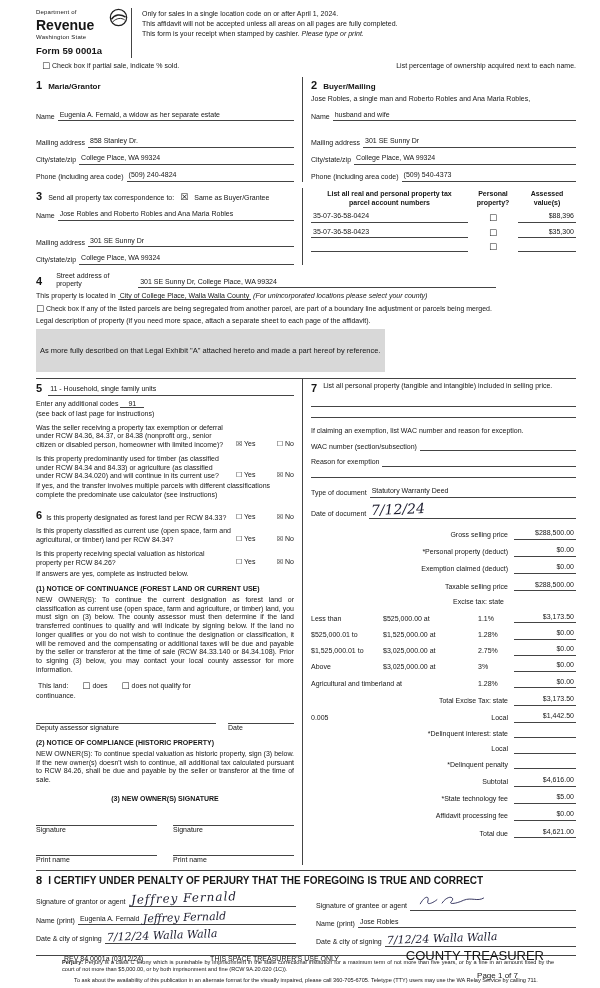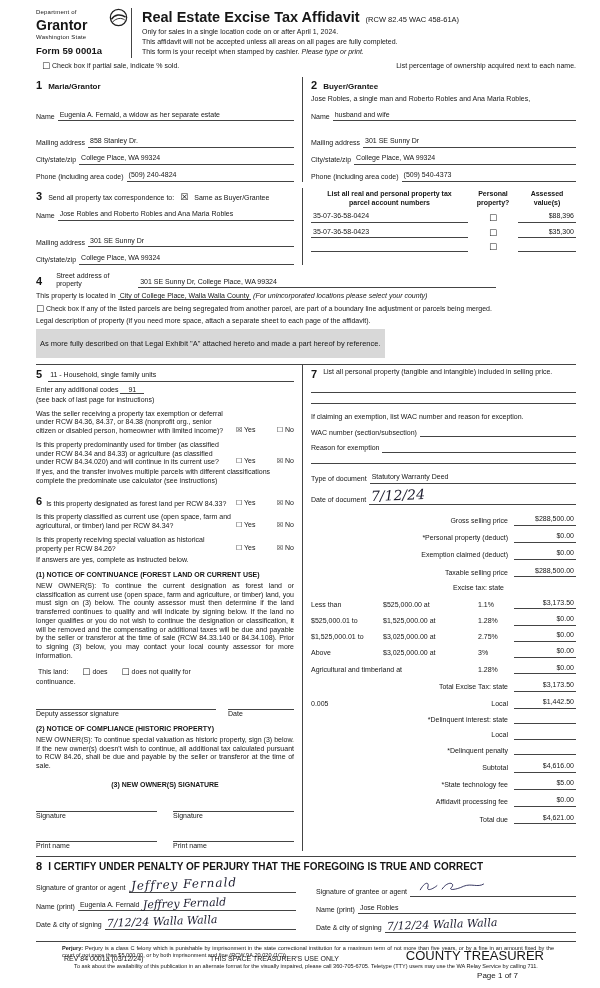--- a/index.html
+++ b/index.html
@@ -45,21 +45,21 @@
   .p3{width:58px;border-bottom:1px solid #444;text-align:right;padding:0 2px 1px;min-height:9px;}
   
   .sec4{margin-top:7px;}
   .s4r1{display:flex;align-items:flex-end;gap:6px;}
   .s4lbl{width:84px;flex:none;padding-left:8px;line-height:1.2;}
   .s4val{flex:1;border-bottom:1px solid #444;padding:0 2px 1px;margin-right:80px;}
   .s4r2{margin-top:4px;}
   .uval{border-bottom:1px solid #444;padding:0 2px;}
   .s4r3{margin-top:4px;}
   .s4r4{margin-top:3px;}
-  .hl{background:#d8d8d8;display:inline-block;padding:10px 4px;margin-top:3px;font-size:7.5px;}
+  .hl{background:#d8d8d8;display:inline-block;padding:17px 4px;margin-top:3px;font-size:7.5px;}
   
   .main{display:flex;border-top:1px solid #444;margin-top:6px;}
   .mL{width:266px;flex:none;padding:3px 8px 0 0;}
   .mR{flex:1;border-left:1px solid #444;padding:3px 0 4px 8px;display:flex;flex-direction:column;}
   .s5head{display:flex;align-items:flex-end;gap:6px;}
   .s5code{flex:1;border-bottom:1px solid #444;padding:0 2px 1px;}
   .addrow{margin-top:4px;}
   .adduline{border-bottom:1px solid #444;padding:0 8px;}
   .qrow{display:flex;align-items:flex-end;margin-top:5px;}
   .qtext{flex:1;padding-right:5px;}
@@ -114,34 +114,30 @@
   .pageno{position:absolute;right:82px;bottom:7px;font-size:8px;}
 </style>
 </head>
 <body>
 
 <div class="page">
 
   <div class="hdr">
     <div class="logo">
       <div class="logo-dept">Department of</div>
-      <div class="logo-name">Grantor</div>
+      <div class="logo-name">Revenue</div>
       <div class="logo-state">Washington State</div>
       <svg class="logo-mark" viewBox="0 0 20 20">
         <circle cx="10" cy="10" r="8.6" fill="none" stroke="#222" stroke-width="1.3"></circle>
         <path d="M2.5 12 C6 6.5,12 6,17.5 9.5" fill="none" stroke="#222" stroke-width="1.6"></path>
         <path d="M4 14.5 C8 10.5,13 10,16.5 12.5" fill="none" stroke="#222" stroke-width="1"></path>
       </svg>
       <div class="formno">Form 59 0001a</div>
     </div>
     <div class="hmain">
-      <div class="title-line">
-        <span class="title">Real Estate Excise Tax Affidavit</span>
-        <span class="rcw">(RCW 82.45 WAC 458-61A)</span>
-      </div>
       <div class="hnote">Only for sales in a single location code on or after April 1, 2024.</div>
       <div class="hnote">This affidavit will not be accepted unless all areas on all pages are fully completed.</div>
       <div class="hnote"><span>This form is your receipt when stamped by cashier. </span><i>Please type or print.</i></div>
     </div>
   </div>
 
   <div class="partial">
     <span>
       <span class="cbx">☐</span>
       <span>Check box if partial sale, indicate % sold.</span>
@@ -170,21 +166,21 @@
           <span class="fval">College Place, WA  99324</span>
         </div>
       <div class="frow">
           <span class="flabel">Phone (including area code)</span>
           <span class="fval">(509) 240-4824</span>
         </div>
     </div>
     <div class="cR">
       <div class="sechead">
         <span class="secnum">2</span>
-        <span class="sectitle">Buyer/Grantee</span>
+        <span class="sectitle">Buyer/Mailing</span>
       </div>
       <div class="pre-name">Jose Robles, a single man and Roberto Robles and Ana Maria Robles,</div>
       <div class="frow">
           <span class="flabel">Name</span>
           <span class="fval">husband and wife</span>
         </div>
       <div class="gap10"></div>
       <div class="frow">
           <span class="flabel">Mailing address</span>
           <span class="fval">301 SE Sunny Dr</span>

